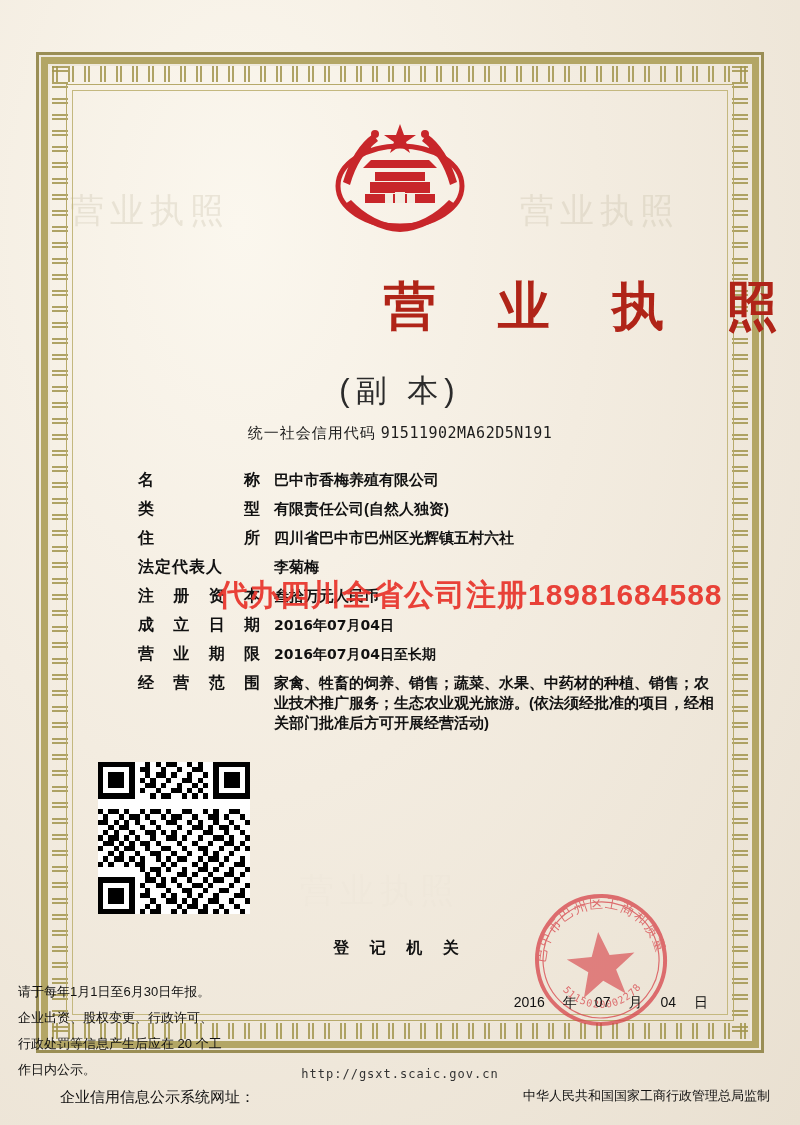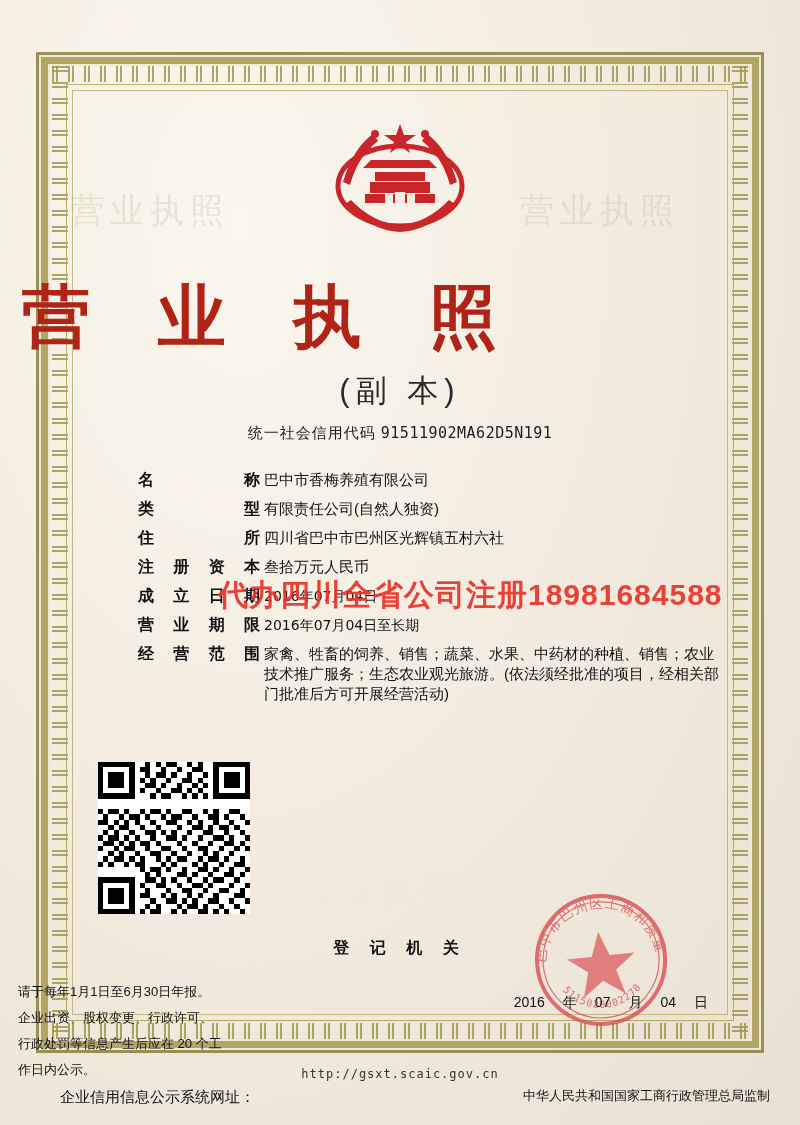--- a/index.html
+++ b/index.html
@@ -64,24 +64,24 @@
     pointer-events:none;
     margin-top:48px;
   }
   
   .emblem{
     position:absolute;left:50%;top:108px;transform:translateX(-50%);
     width:150px;height:150px;
   }
   
   .title{
-    position:absolute;top:272px;left:0;right:0;text-align:left;
+    position:absolute;top:272px;left:0;right:0;text-align:right;
     font-family:"DejaVu Sans","Liberation Sans",sans-serif;
-    font-size:68px;font-weight:bold;color:#b02418;
-    letter-spacing:22px;text-indent:22px;
+    font-size:52px;font-weight:bold;color:#b02418;
+    letter-spacing:22px;text-indent:22px;padding-left:38px;
   }
   .subtitle{
     position:absolute;top:370px;left:0;right:0;text-align:center;
     font-size:31px;color:#2b2b2b;letter-spacing:6px;
   }
   .credit-code{
     position:absolute;top:424px;left:0;right:0;text-align:center;
     font-size:15px;color:#1d1d1d;letter-spacing:1px;
   }
   .credit-code .code{font-family:"DejaVu Sans Mono",monospace;letter-spacing:.5px;}
@@ -92,21 +92,22 @@
   .row{display:flex;align-items:flex-start;margin-bottom:8px;}
   .lbl{
     width:122px;flex:0 0 122px;
     font-size:16px;color:#111;font-weight:bold;
     display:flex;justify-content:space-between;
     letter-spacing:0;
   }
   .lbl span{display:inline-block;}
   .val{
     font-size:15px;color:#111;line-height:20px;
-    padding-left:4px;
+    padding-left:14px;
+    font-weight:bold;
   }
   .val.mono{font-family:"DejaVu Sans",sans-serif;font-size:14px;}
   .scope{max-width:460px;}
   
   .ad-text{
     position:absolute;left:218px;top:575px;
     font-size:30px;font-weight:bold;color:#e8332a;
     letter-spacing:1px;white-space:nowrap;
     opacity:.92;
   }
@@ -222,20 +223,26 @@
     </div>
 
     <div class="row">
       <div class="lbl">
         <span>住</span>
         <span>所</span>
       </div>
       <div class="val">四川省巴中市巴州区光辉镇五村六社</div>
     </div>
 
+    <div class="row">
+      <div class="lbl" style="letter-spacing:1px;">
+        <span>法定代表人</span>
+      </div>
+      <div class="val">李菊梅</div>
+    </div>
 
     <div class="row">
       <div class="lbl">
         <span>注</span>
         <span>册</span>
         <span>资</span>
         <span>本</span>
       </div>
       <div class="val">叁拾万元人民币</div>
     </div>

